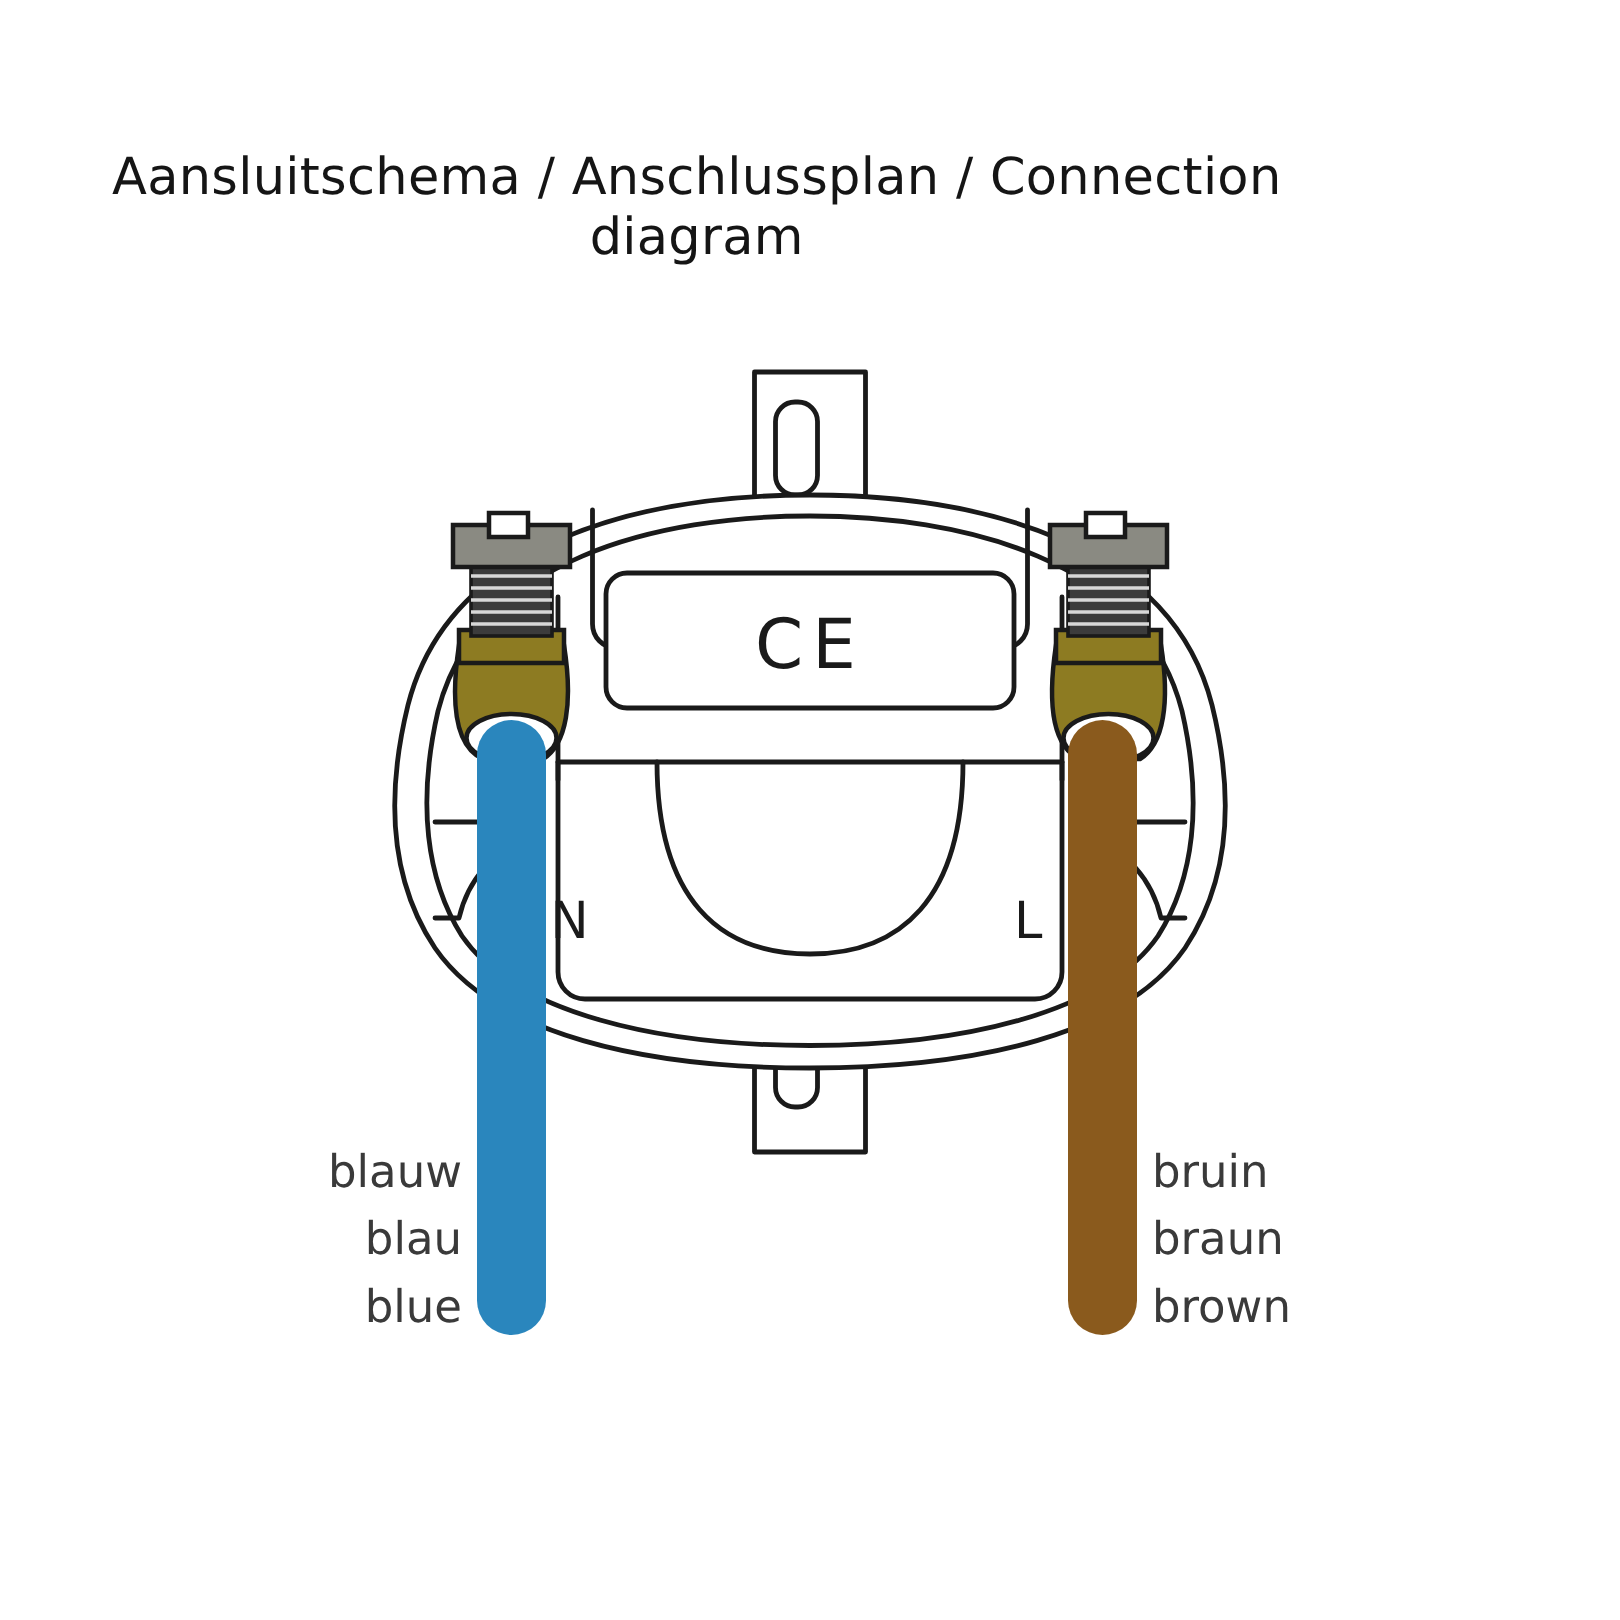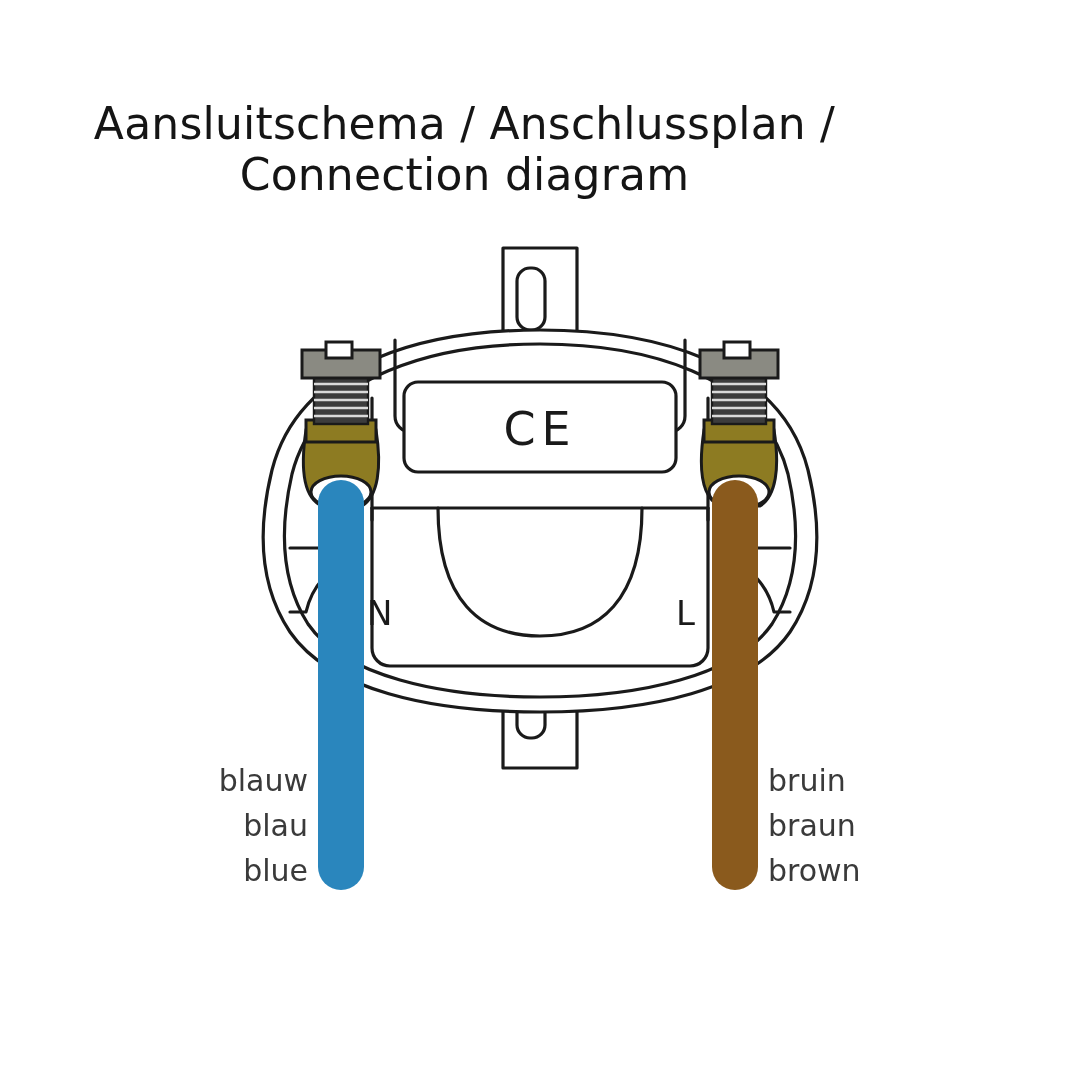--- a/index.html
+++ b/index.html
@@ -19,21 +19,21 @@
     position: relative;
     width: 1080px;
     height: 1080px;
   }
   #title {
     position: absolute;
     left: 0;
     top: 98px;
     width: 929px;
     text-align: center;
-    font-size: 44px;
+    font-size: 34px;
     font-weight: 400;
     letter-spacing: 0.2px;
     color: #151515;
     font-family: "DejaVu Sans", "Liberation Sans", sans-serif;
   }
   svg.diagram {
     position: absolute;
     left: 0;
     top: 0;
     width: 1080px;

